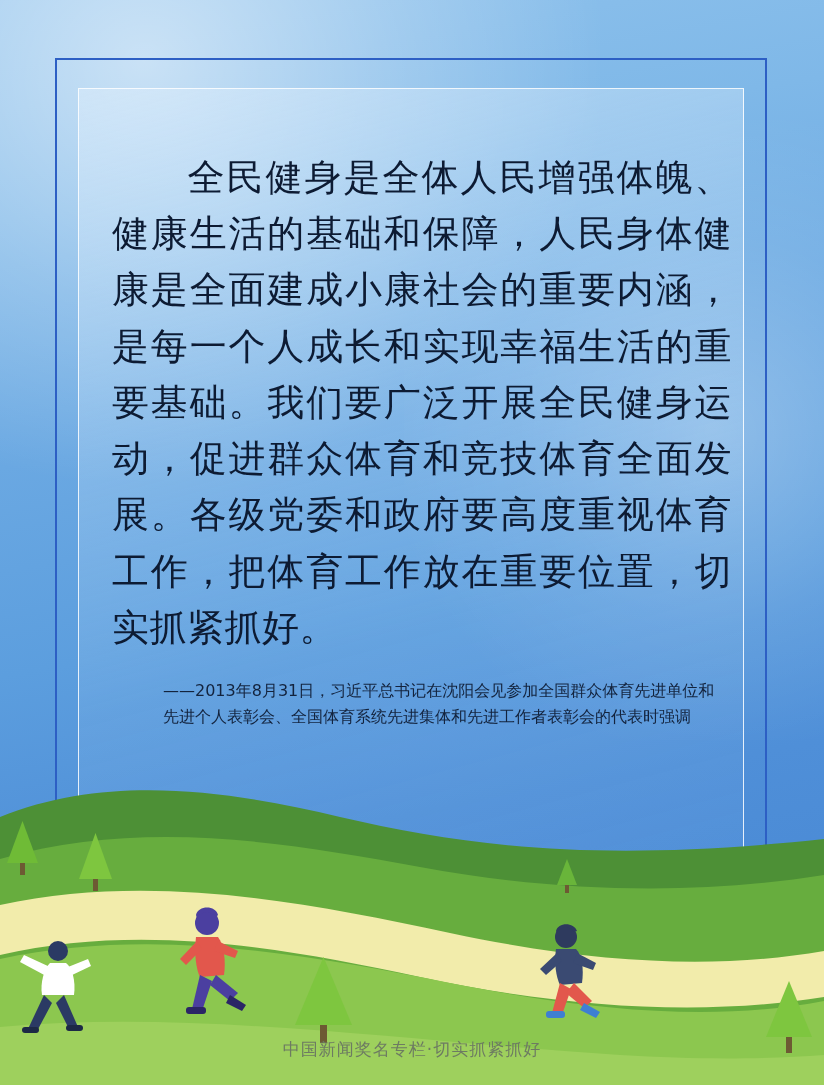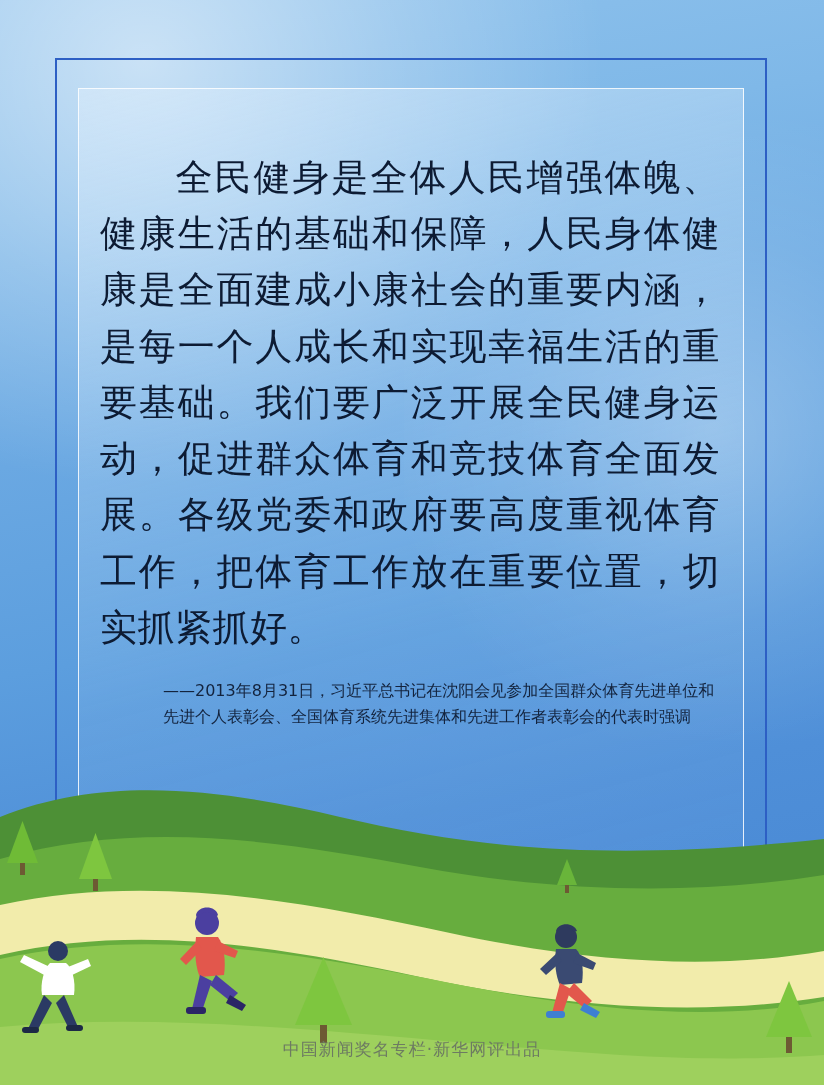--- a/index.html
+++ b/index.html
@@ -58,21 +58,21 @@
     top: 88px;
     width: 666px;
     height: 874px;
     border: 1px solid rgba(255,255,255,0.85);
     box-sizing: border-box;
     background: linear-gradient(165deg, rgba(222,238,252,0.50) 0%, rgba(205,230,250,0.30) 30%, rgba(180,215,245,0.12) 60%, rgba(160,205,242,0.04) 100%);
   }
 
   .quote {
     position: absolute;
-    left: 100px;
+    left: 112px;
     top: 150px;
     width: 620px;
     font-size: 37px;
     line-height: 1.52;
     color: #0d1b33;
     letter-spacing: 0.5px;
     text-align: justify;
     font-family: "DejaVu Sans", "Liberation Sans", sans-serif;
     font-weight: 400;
   }
@@ -190,15 +190,15 @@
         <path d="M557,198 L540,214 L546,220 L562,206 Z" fill="#3a4a72"></path>
         <path d="M577,198 L596,208 L593,215 L573,208 Z" fill="#3a4a72"></path>
         <path d="M560,228 L552,258 L562,260 L571,234 Z" fill="#e2574c"></path>
         <path d="M574,228 L592,246 L584,253 L566,238 Z" fill="#e2574c"></path>
         <rect x="546" y="256" width="19" height="7" rx="3" fill="#3e7fd2"></rect>
         <path d="M584,248 L600,257 L596,263 L580,255 Z" fill="#3e7fd2"></path>
       </g>
     </svg>
   </div>
 
-  <div class="footer">中国新闻奖名专栏·新华网评出品</div>
+  <div class="footer">中国新闻奖名专栏·切实抓紧抓好</div>
 
 </div>
 
 </body></html>

